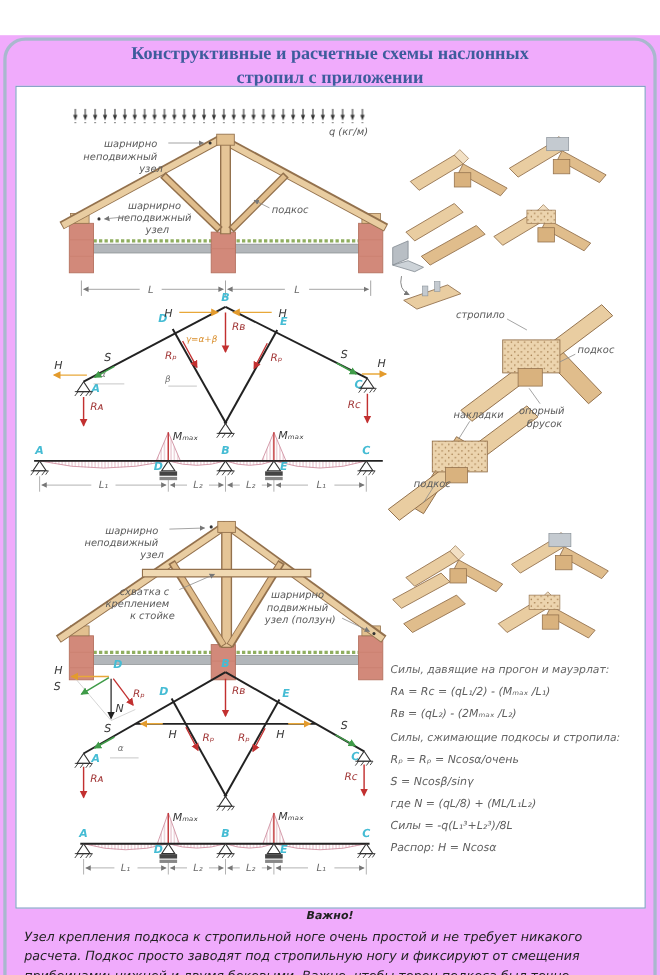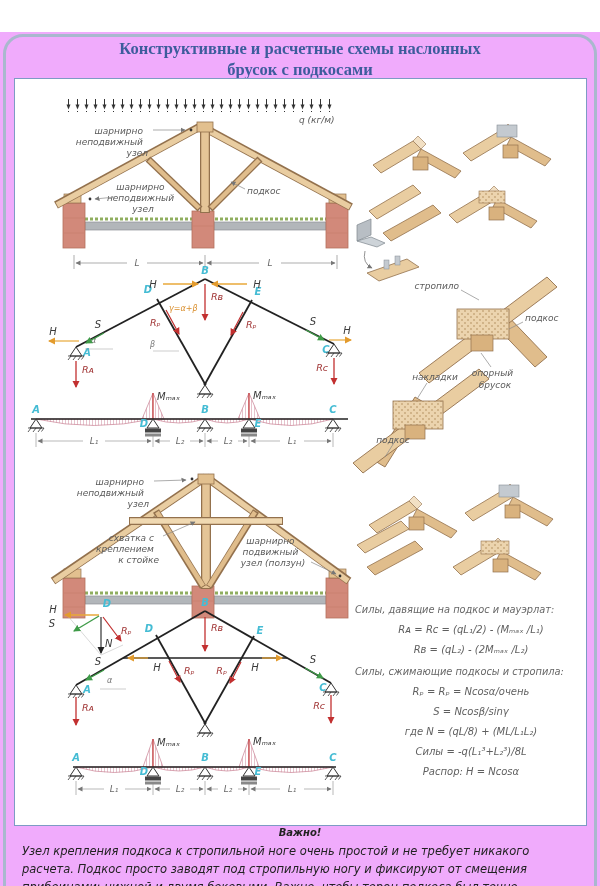--- a/index.html
+++ b/index.html
@@ -15,34 +15,34 @@
   svg text{font-family:"DejaVu Sans",sans-serif;}
   .lbl{font-style:italic;font-size:9px;fill:#5a5a5a;}
   .lbl8{font-style:italic;font-size:8px;fill:#777;}
   .cy{font-style:italic;font-weight:bold;font-size:10px;fill:#45bcd4;}
   .sym{font-style:italic;font-size:10px;fill:#3a3a3a;}
   .rl{font-style:italic;font-size:9.5px;fill:#a03434;}
   .org{font-style:italic;font-size:8px;fill:#d98d2a;}
   .dim{font-style:italic;font-size:9px;fill:#6a6a6a;}
   .formulas{position:absolute;left:340px;top:514px;width:232px;}
   .fh{font-style:italic;font-size:9.8px;color:#666;margin:11px 0 3px;text-align:left;}
-  .fl{font-style:italic;font-size:10px;color:#5f5f5f;text-align:center;margin:9px 0;}
+  .fl{font-style:italic;font-size:10px;color:#5f5f5f;text-align:left;margin:9px 0;}
   .important{position:absolute;left:22px;top:795px;width:556px;color:#222;}
   .imp-h{font-style:italic;font-weight:bold;font-size:10px;text-align:center;margin-bottom:5px;}
   .imp-t{font-style:italic;font-size:11.5px;line-height:1.55;text-align:left;}
 </style>
 </head>
 <body>
 
 <div class="page">
   <div class="outer-frame"></div>
 
   <div class="title">
     <div>Конструктивные и расчетные схемы наслонных</div>
-    <div>брусок с подкосами</div>
+    <div>стропил с приложении</div>
   </div>
 
   <div class="inner-box">
 
     <svg style="position:absolute;left:2px;top:8px;" width="336" height="736" viewBox="16 54 336 736" xmlns="http://www.w3.org/2000/svg">
       <defs>
         <pattern id="loadArrows" width="9" height="13" patternUnits="userSpaceOnUse">
           <line x1="4.5" y1="0" x2="4.5" y2="7" stroke="#333" stroke-width="1"></line>
           <polygon points="2.5,6.5 6.5,6.5 4.5,11.5" fill="#333"></polygon>
         </pattern>
@@ -459,21 +459,21 @@
         <rect x="498" y="452" width="20" height="12" fill="#c4cad0" stroke="#858d95" stroke-width="0.6"></rect>
         <use href="#chev" transform="translate(452,500)"></use>
         <rect x="480" y="508" width="28" height="13" fill="#ecd4ae" stroke="#93714d" stroke-width="0.6"></rect>
         <rect x="480" y="508" width="28" height="13" fill="url(#dots)"></rect>
         <polygon points="356,512 400,488 408,496 364,520" fill="#e9cda1" stroke="#93714d" stroke-width="0.8"></polygon>
         <polygon points="366,534 414,508 422,516 374,542" fill="#e0bd8c" stroke="#93714d" stroke-width="0.8"></polygon>
       </g>
     </svg>
 
     <div class="formulas">
-      <div class="fh">Силы, давящие на подкос и мауэрлат:</div>
+      <div class="fh">Силы, давящие на прогон и мауэрлат:</div>
       <div class="fl">Rᴀ = Rᴄ = (qL₁/2) - (Mₘₐₓ /L₁)</div>
       <div class="fl">Rʙ = (qL₂) - (2Mₘₐₓ /L₂)</div>
       <div class="fh">Силы, сжимающие подкосы и стропила:</div>
       <div class="fl">Rₚ = Rₚ = Ncosα/очень</div>
       <div class="fl">S = Ncosβ/sinγ</div>
       <div class="fl">где N = (qL/8) + (ML/L₁L₂)</div>
       <div class="fl">Силы = -q(L₁³+L₂³)/8L</div>
       <div class="fl">Распор: H = Ncosα</div>
     </div>
   </div>

